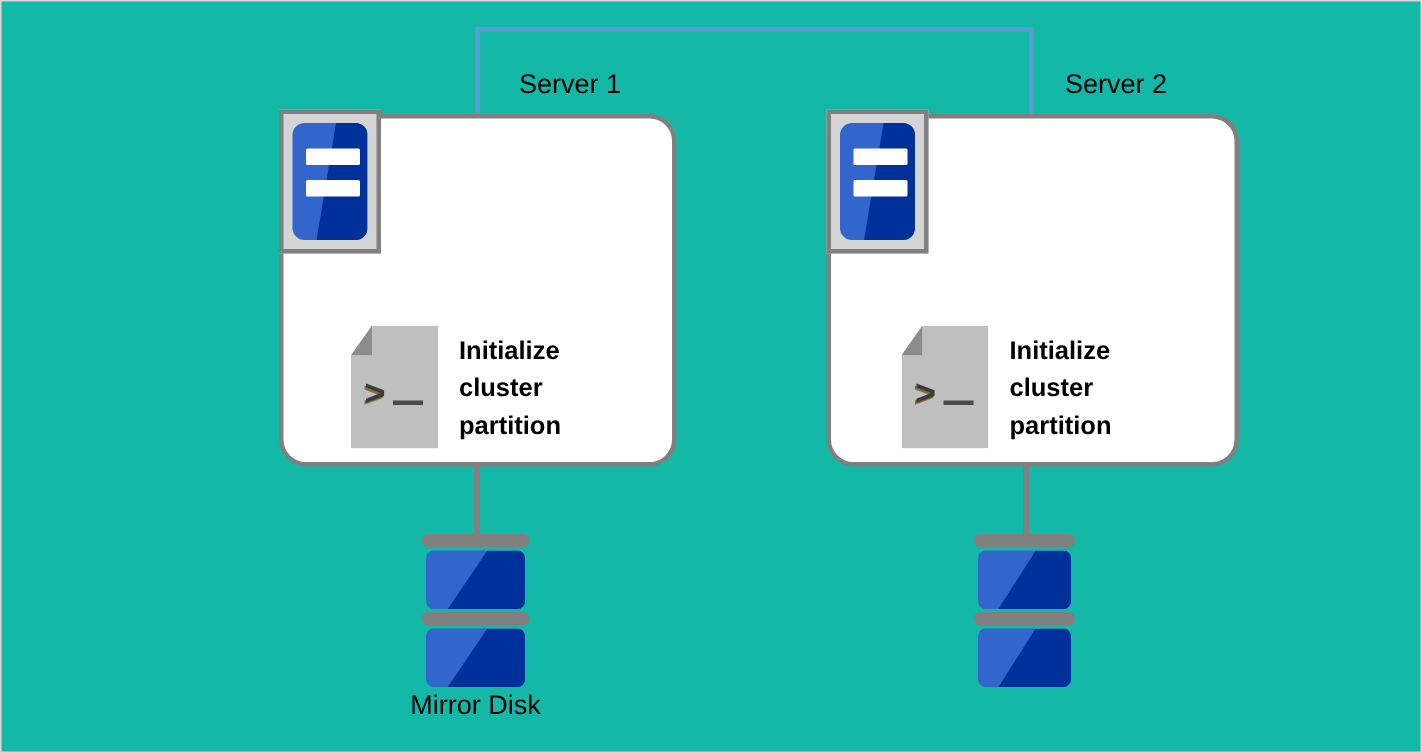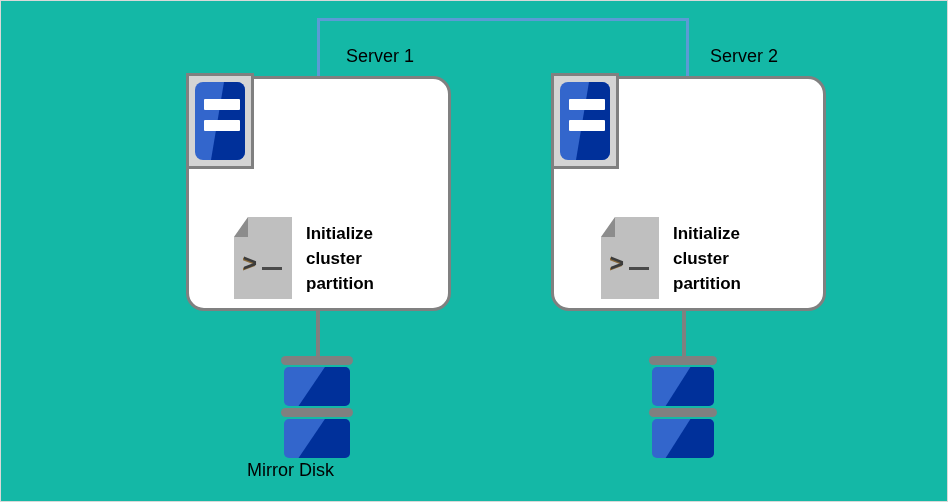--- a/index.html
+++ b/index.html
@@ -168,21 +168,21 @@
     position: absolute;
     inset: 0;
     background: #00309A;
     clip-path: polygon(62% 0%, 100% 0%, 100% 100%, 22% 100%);
   }
   .disk-caption {
     position: absolute;
     font-size: 18px;
     color: #000000;
     white-space: nowrap;
-    text-align: left;
+    text-align: center;
     line-height: 22px;
   }
 </style>
 </head>
 <body>
 
 <div id="canvas">
 
   <div class="interconnect-h" style="left:316px; top:17px; width:372px; height:3px;"></div>
   <div class="interconnect-v" style="left:316px; top:17px; width:3px; height:59px;"></div>

